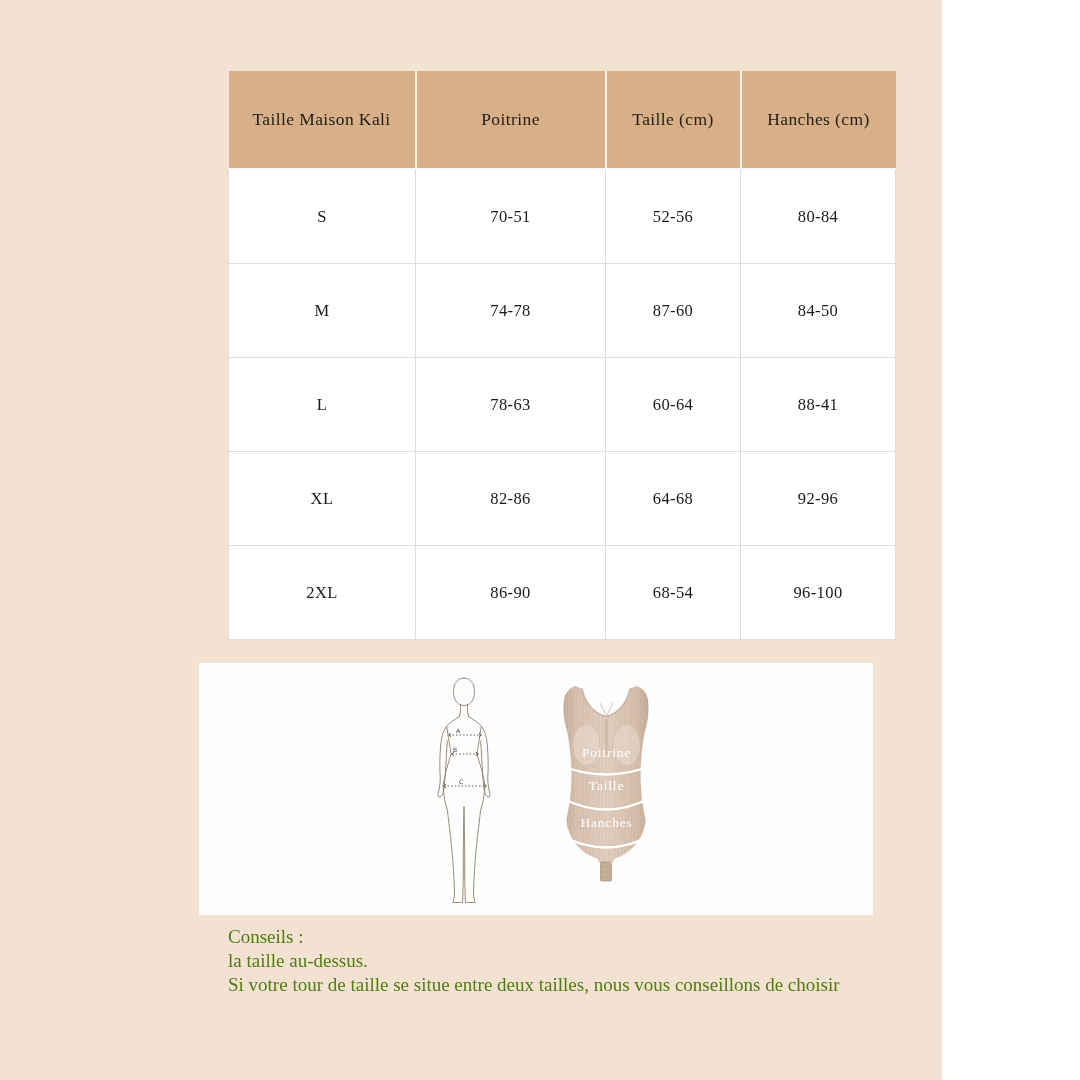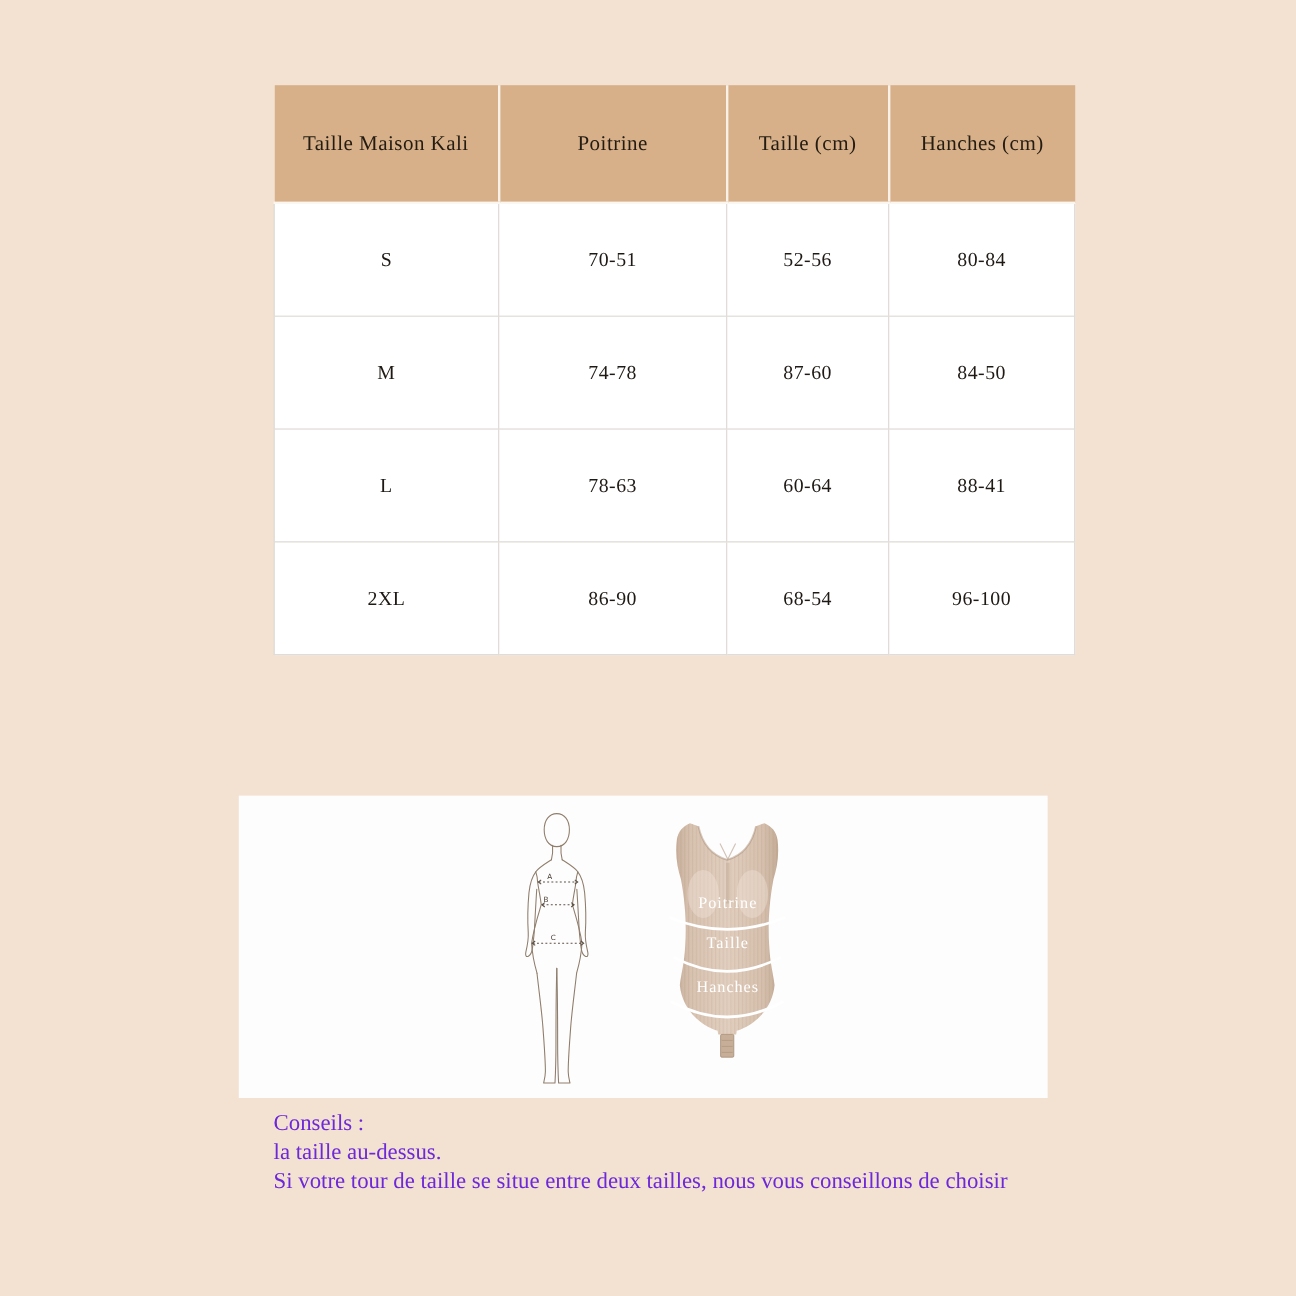--- a/index.html
+++ b/index.html
@@ -1,17 +1,17 @@
 <!DOCTYPE html>
 <html><head>
 <meta charset="utf-8">
 <style>
   html,body { margin:0; padding:0; }
   .canvas {
-    position:relative; width:1080px; height:1080px;
+    position:relative; width:942px; height:1080px;
     background:#f3e2d1; overflow:hidden;
     font-family:"Liberation Serif", serif; color:#1e1914;
   }
   
   table.size-table {
     position:absolute; left:228px; top:71px; width:667px;
     border-collapse:collapse; table-layout:fixed;
   }
   table.size-table th {
     height:95px; background:#d7b089; font-weight:normal;
@@ -28,21 +28,21 @@
   
   .panel {
     position:absolute; left:199px; top:663px; width:674px; height:252px;
     background:#fefdfd;
   }
   .figure-svg  { position:absolute; left:221px; top:8px;  width:92px;  height:238px; }
   .bodysuit-svg{ position:absolute; left:352px; top:20px; width:111px; height:201px; }
   
   .advice {
     position:absolute; left:228px; top:925px; width:680px;
-    font-size:19px; line-height:24px; color:#6d28d9;
+    font-size:19px; line-height:24px; color:#4d7c0f;
   }
 </style>
 </head>
 <body>
 
 <div class="canvas">
 
   <table class="size-table">
     <colgroup>
       <col style="width:187px">
@@ -69,20 +69,26 @@
         <td>M</td>
         <td>74-78</td>
         <td>87-60</td>
         <td>84-50</td>
       </tr>
       <tr>
         <td>L</td>
         <td>78-63</td>
         <td>60-64</td>
         <td>88-41</td>
+      </tr>
+      <tr>
+        <td>XL</td>
+        <td>82-86</td>
+        <td>64-68</td>
+        <td>92-96</td>
       </tr>
       <tr>
         <td>2XL</td>
         <td>86-90</td>
         <td>68-54</td>
         <td>96-100</td>
       </tr>
     </tbody>
   </table>
 

